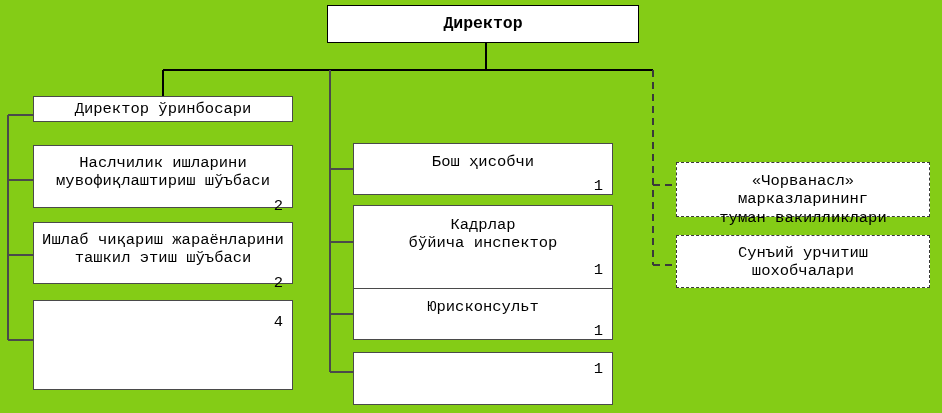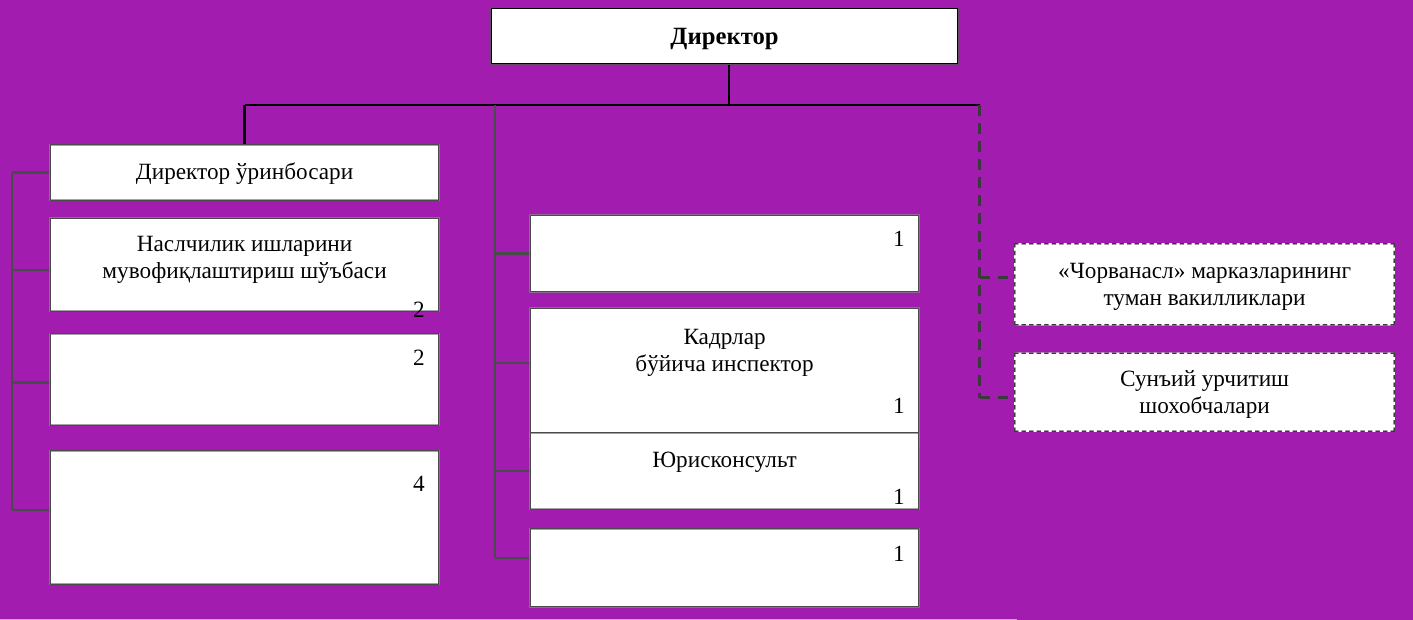--- a/index.html
+++ b/index.html
@@ -10,21 +10,22 @@
   }
   body {
     font-family: "Liberation Serif", "DejaVu Serif", serif;
     color: #000000;
   }
   #chart-root {
     position: relative;
     width: 942px;
     height: 413px;
     overflow: hidden;
-    background: #a21caf;
+    background: #84cc16;
+    font-family: Liberation Mono, monospace;
   }
   #connectors {
     position: absolute;
     left: 0;
     top: 0;
     width: 942px;
     height: 413px;
     pointer-events: none;
   }
   .node {
@@ -66,21 +67,21 @@
     height: 38px;
     border: 1.9px solid #000000;
     justify-content: center;
   }
   #node-director .node-label {
     font-weight: bold;
     font-size: 16.5px;
   }
   
   .left-node { left: 33px; width: 260px; }
-  #node-deputy       { top: 96px;  height: 38px; justify-content: center; }
+  #node-deputy       { top: 96px;  height: 26px; justify-content: center; }
   #node-breeding     { top: 145px; height: 63px; }
   #node-production   { top: 222px; height: 62px; }
   #node-innovation   { top: 300px; height: 90px; }
   #node-breeding   .node-label { padding-top: 8px; }
   #node-production .node-label { padding-top: 8px; }
   #node-innovation .node-label { padding-top: 9px; }
   #node-breeding   .node-count { padding-top: 7px; }
   #node-production .node-count { padding-top: 7px; }
   #node-innovation .node-count { padding-top: 13px; }
   
@@ -147,28 +148,31 @@
     <span class="node-label">Директор ўринбосари</span>
   </div>
 
   <div class="node left-node" id="node-breeding">
     <span class="node-label">Наслчилик ишларини
 мувофиқлаштириш шўъбаси</span>
     <span class="node-count">2</span>
   </div>
 
   <div class="node left-node" id="node-production">
+    <span class="node-label">Ишлаб чиқариш жараёнларини
+ташкил этиш шўъбаси</span>
     <span class="node-count">2</span>
   </div>
 
   <div class="node left-node" id="node-innovation">
     <span class="node-count">4</span>
   </div>
 
   <div class="node mid-node" id="node-chief-accountant">
+    <span class="node-label">Бош ҳисобчи</span>
     <span class="node-count">1</span>
   </div>
 
   <div class="node mid-node" id="node-hr-inspector">
     <span class="node-label">Кадрлар
 бўйича инспектор</span>
     <span class="node-count">1</span>
   </div>
 
   <div class="node mid-node" id="node-legal-counsel">

